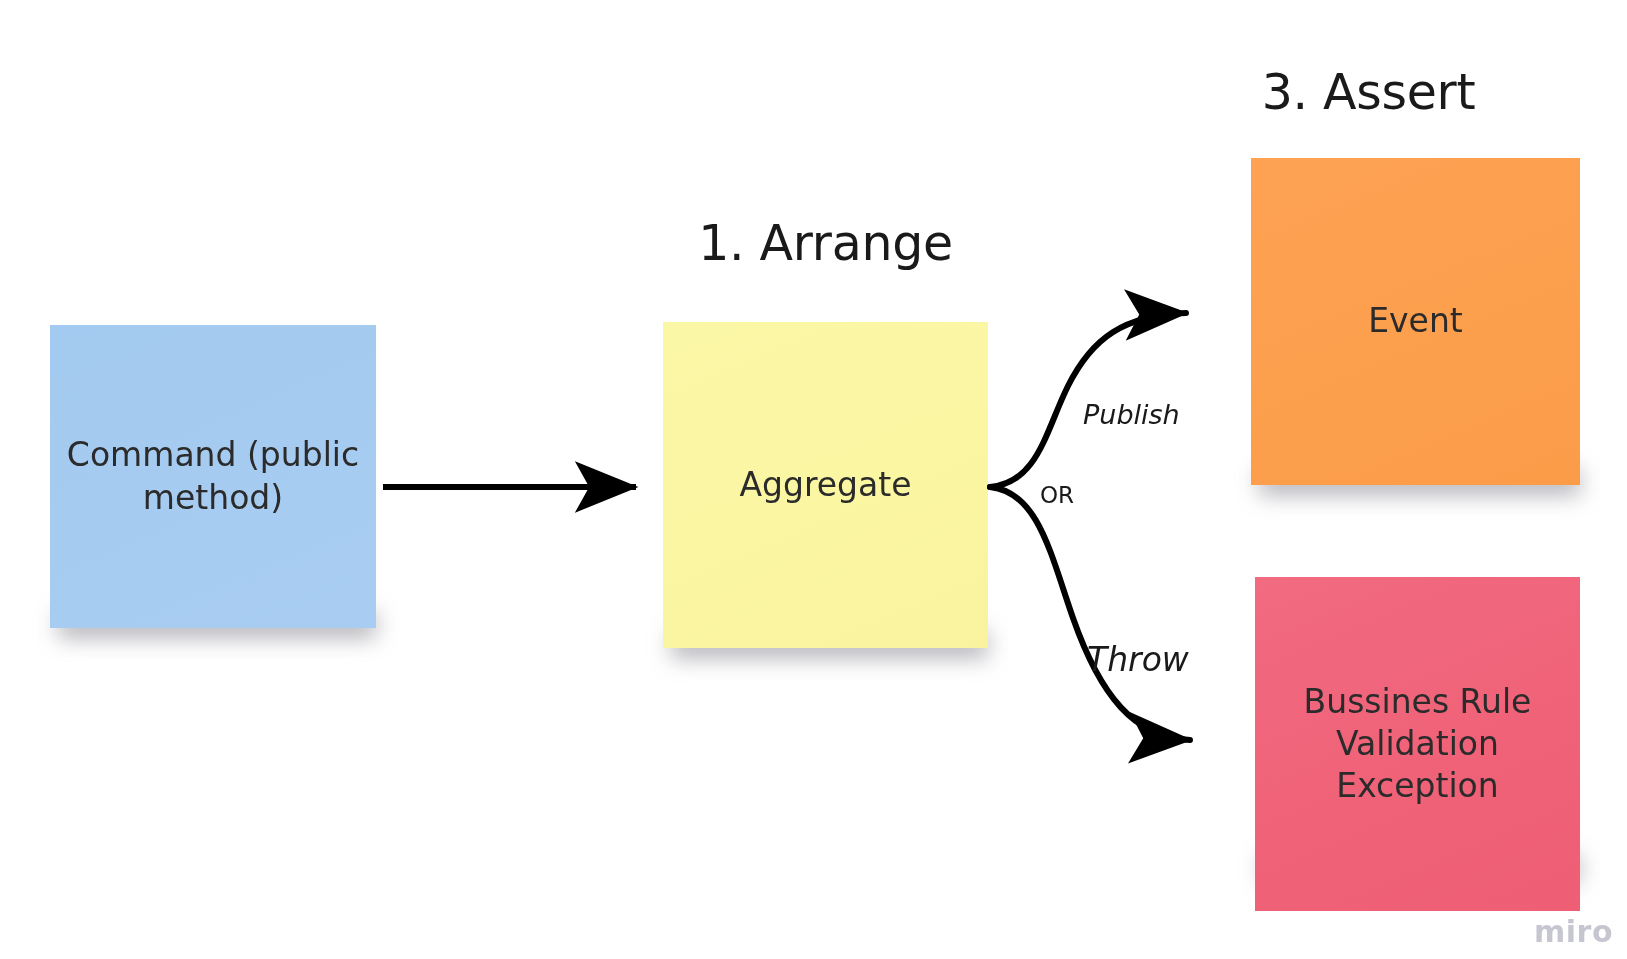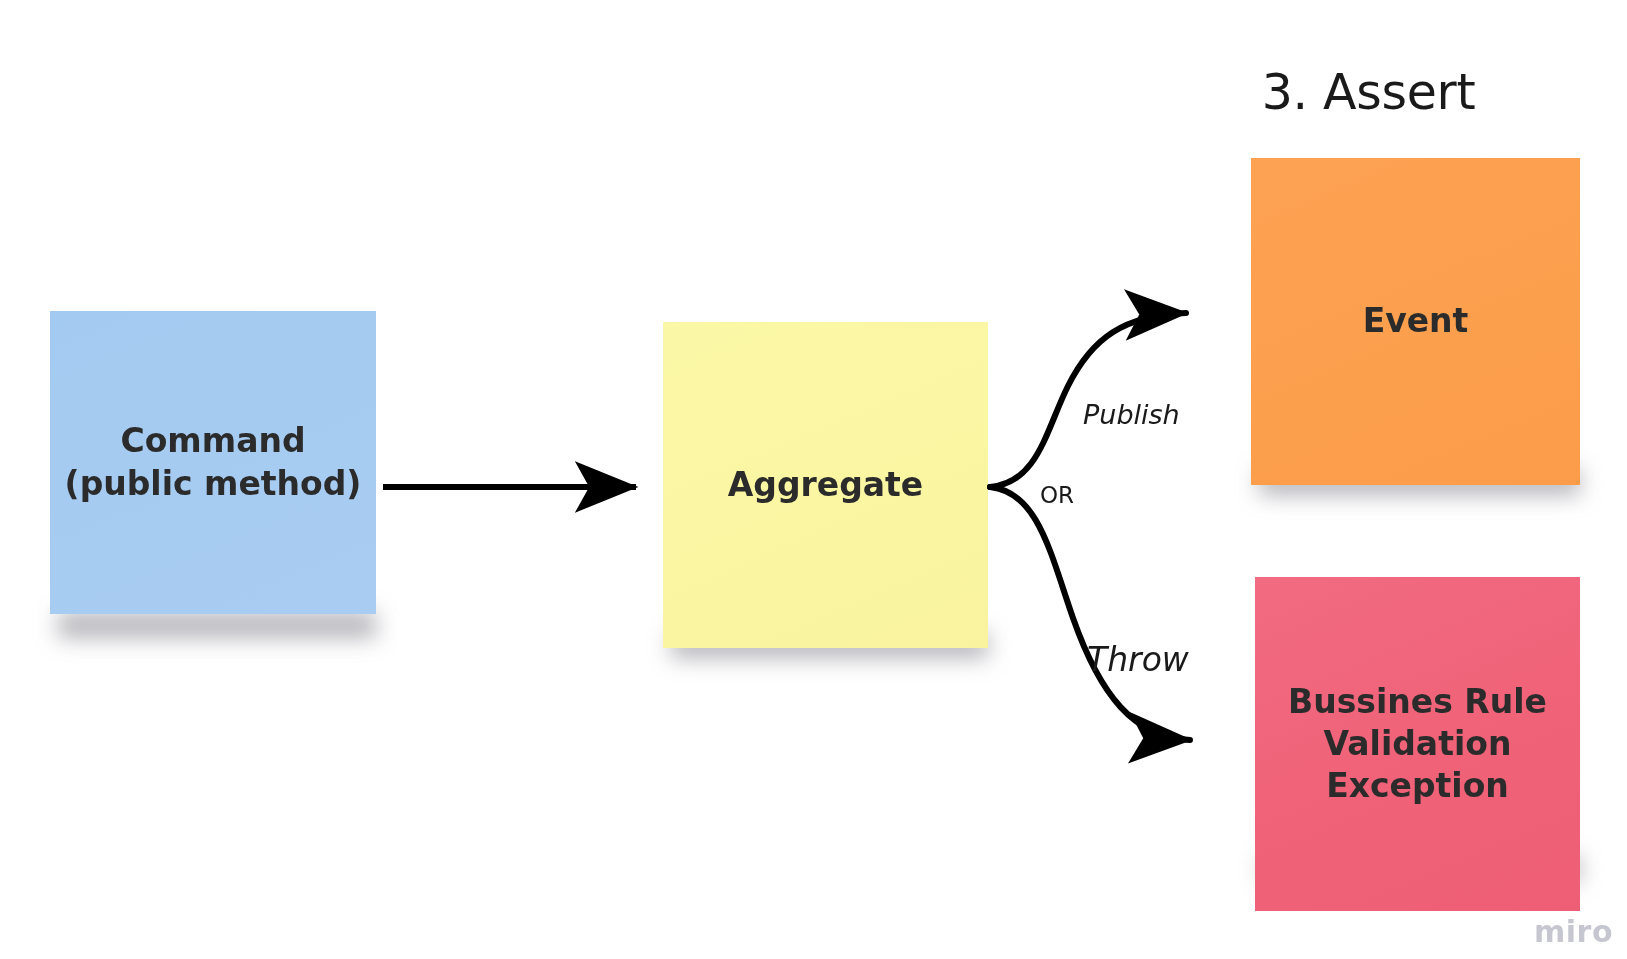--- a/index.html
+++ b/index.html
@@ -39,34 +39,33 @@
   .note {
     position: absolute;
     display: flex;
     align-items: center;
     justify-content: center;
     text-align: center;
     color: #2b2b2b;
     box-sizing: border-box;
     padding: 8px 14px;
     line-height: 1.28;
-    font-weight: bold;
   }
   .note .note-text { display: block; width: 100%; }
 
   
   .note-shadow {
     position: absolute;
     z-index: 0;
     filter: blur(11px);
     background: rgba(90, 90, 105, 0.45);
   }
 
   #note-command {
-    left: 50px; top: 311px; width: 326px; height: 303px;
+    left: 50px; top: 325px; width: 326px; height: 303px;
     background: linear-gradient(157deg, #a3caf0 0%, #a6cbf1 45%, #a9cdf2 100%);
     font-size: 33px;
   }
   #shadow-command { left: 58px; top: 612px; width: 318px; height: 26px; }
 
   #note-aggregate {
     left: 663px; top: 322px; width: 325px; height: 326px;
     background: linear-gradient(157deg, #faf7a6 0%, #fbf6a2 55%, #f9f3a0 100%);
     font-size: 33px;
   }
@@ -125,20 +124,21 @@
     color: rgba(120, 120, 145, 0.42);
     z-index: 8;
   }
 </style>
 </head>
 <body>
 
 <div id="canvas">
 
 
+  <div class="section-title" id="title-arrange">1. Arrange</div>
 
   <div class="section-title" id="title-assert">3. Assert</div>
 
   <div class="note-shadow" id="shadow-command"></div>
   <div class="note-shadow" id="shadow-aggregate"></div>
   <div class="note-shadow" id="shadow-event"></div>
   <div class="note-shadow" id="shadow-exception"></div>
 
   <div class="note" id="note-command">
     <span class="note-text">Command (public method)</span>

